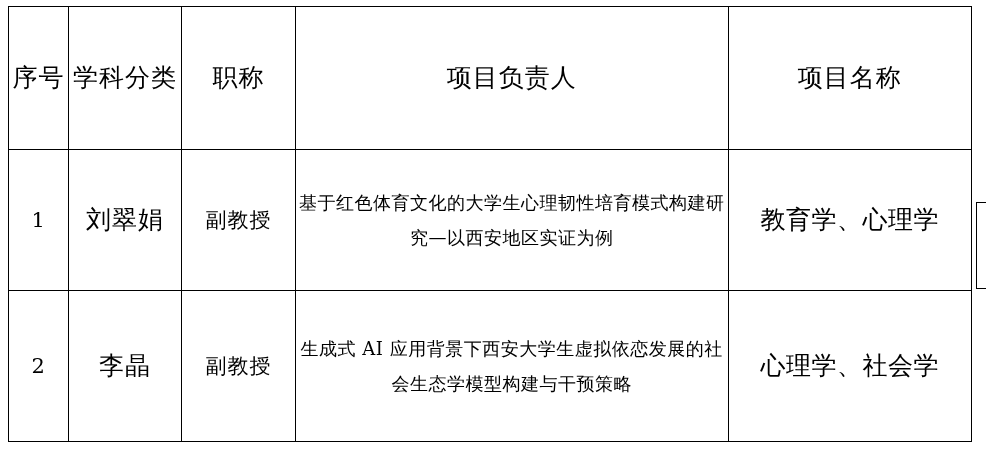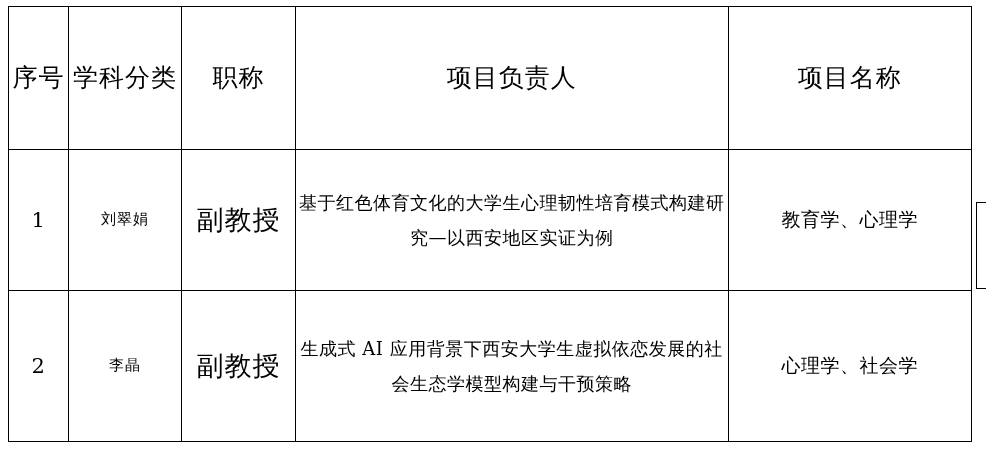--- a/index.html
+++ b/index.html
@@ -57,29 +57,29 @@
   tbody td {
     font-size: 18px;
     line-height: 1.95;
     font-family: "DejaVu Serif", "Liberation Serif", serif;
     letter-spacing: 0.5px;
   }
   tbody tr.row-1 td { height: 140px; }
   tbody tr.row-2 td { height: 150px; }
 
   td.cell-seq { font-size: 21px; }
-  td.cell-leader { font-size: 15px; letter-spacing: 1px; }
-  td.cell-title { font-size: 27px; letter-spacing: 1px; font-family: Liberation Serif, serif; }
+  td.cell-leader { font-size: 25px; letter-spacing: 1px; }
+  td.cell-title { font-size: 21px; letter-spacing: 1px; font-family: Liberation Serif, serif; }
   td.cell-name {
     text-align: left;
     padding: 6px 16px 6px 20px;
     line-height: 1.95;
     letter-spacing: 0.5px;
   }
-  td.cell-disc { font-size: 19px; letter-spacing: 0.5px; }
+  td.cell-disc { font-size: 25px; letter-spacing: 0.5px; }
 
   
   .edge-sliver {
     position: absolute;
     top: 196px;
     right: 0px;
     width: 9px;
     height: 85px;
     border-left: 1px solid #000000;
     border-top: 1px solid #000000;

